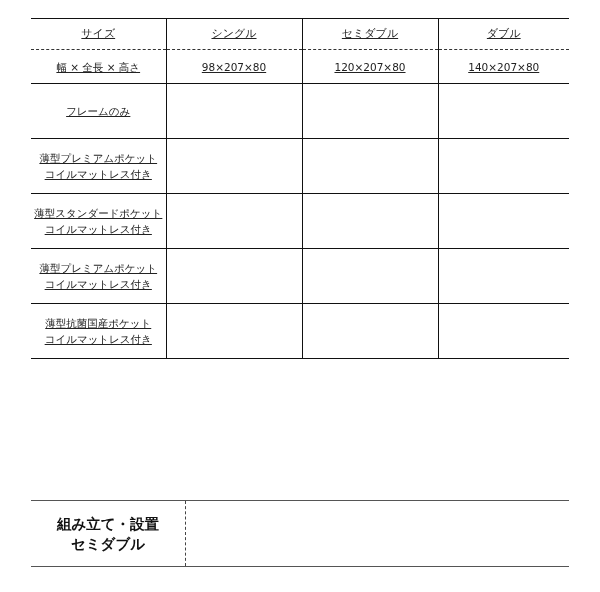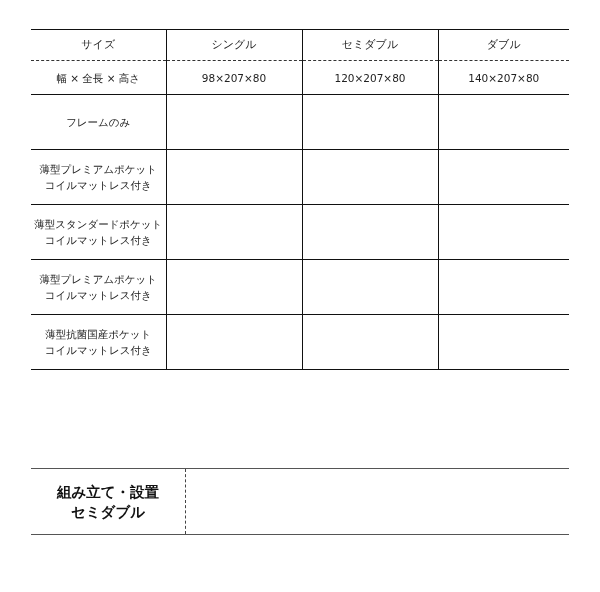--- a/index.html
+++ b/index.html
@@ -1,26 +1,26 @@
 <!DOCTYPE html>
 <html><head>
 <meta charset="utf-8">
 <style>
   html, body { margin:0; padding:0; background:#ffffff; }
   body { width:600px; height:592px; position:relative; overflow:hidden;
          font-family:"DejaVu Sans", "Liberation Sans", sans-serif; color:#222; }
   .t { position:absolute; left:31px; width:538px; border-collapse:collapse; table-layout:fixed; }
-  #spec { top:29px; }
+  #spec { top:18px;text-decoration:underline; }
   #spec td { text-align:center; vertical-align:middle; padding:0; font-size:10.5px; line-height:16px; }
   #spec col.c0 { width:135px; } #spec col.c1 { width:136px; } #spec col.c2 { width:136px; } #spec col.c3 { width:131px; }
   #spec tr.hdr td { height:30px; border-top:1.5px solid #111; border-bottom:1px dashed #333; font-size:11px; }
   #spec tr.dim td { height:33px; border-bottom:1.5px solid #111; }
   #spec tr.row td { height:54px; border-bottom:1.5px solid #111; }
   #spec td + td { border-left:1.5px solid #111; }
-  #svc { top:468px; }
+  #svc { top:500px; }
   #svc td { height:65px; border-top:1.5px solid #555; border-bottom:1.5px solid #555; padding:0; }
   #svc td.lab { width:154px; text-align:center; font-size:14.5px; line-height:20px; font-weight:bold; color:#111; border-right:1px dashed #444; }
   .line { display:block;text-align:center; }
 </style>
 </head>
 <body>
 
 <table id="spec" class="t">
   <colgroup>
       <col class="c0">

